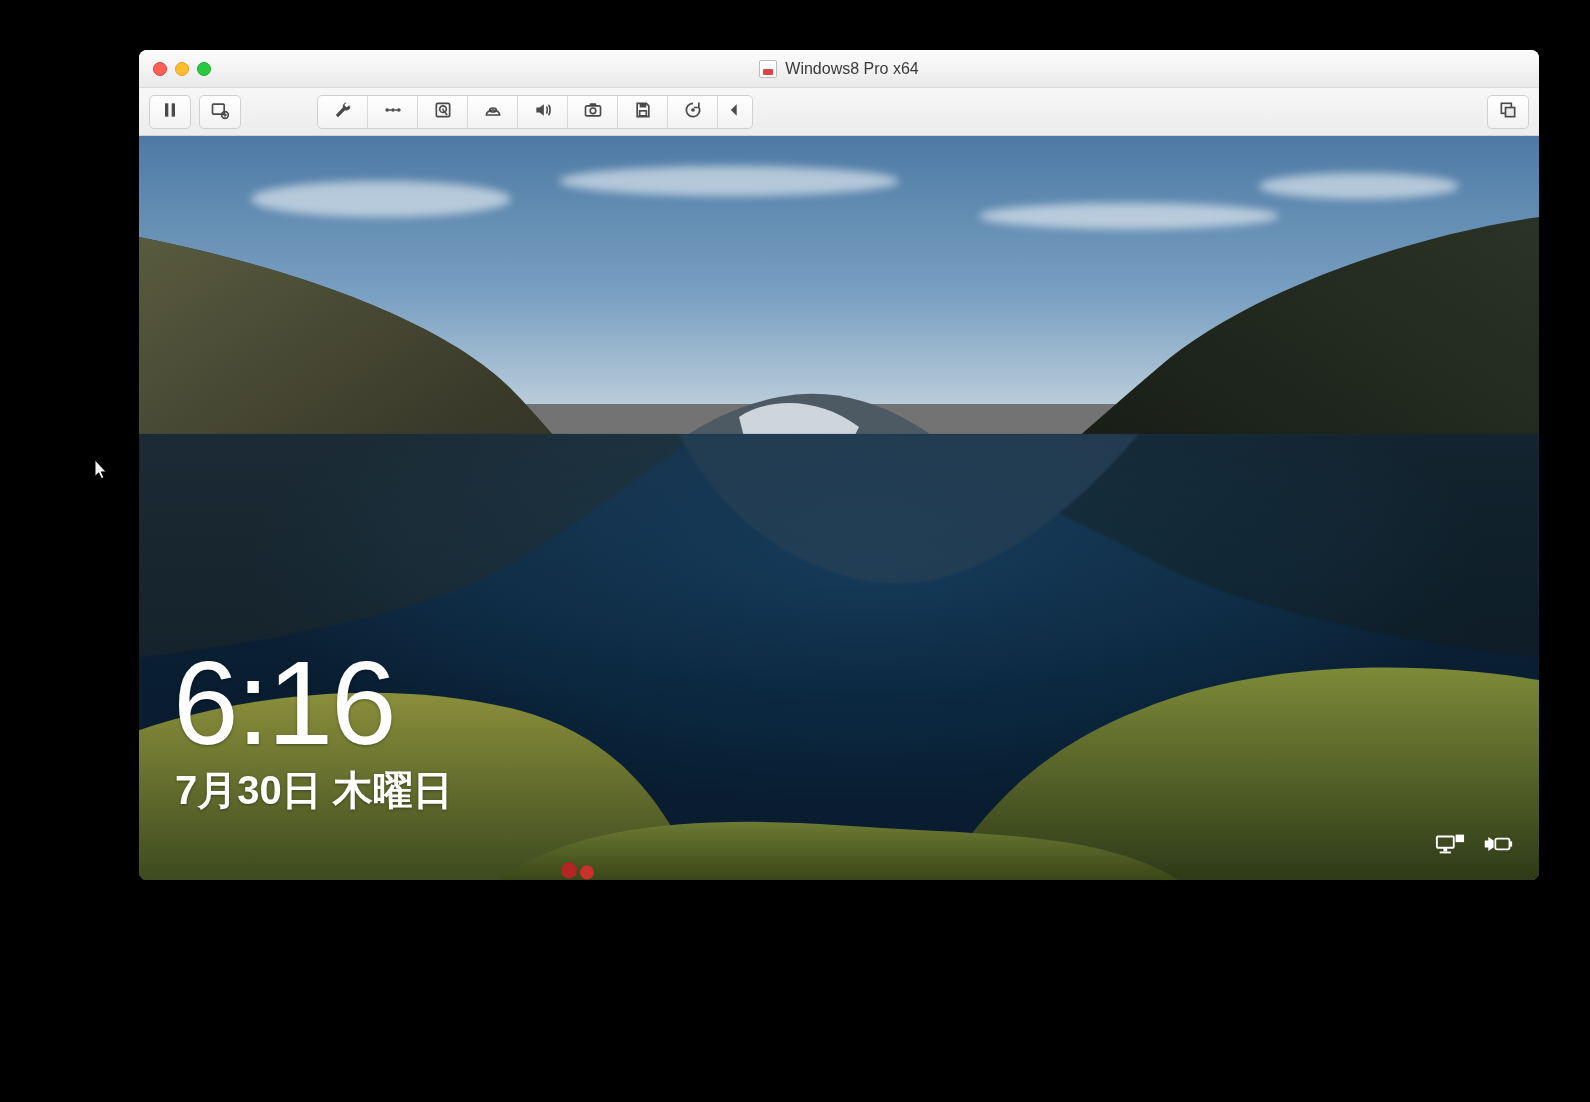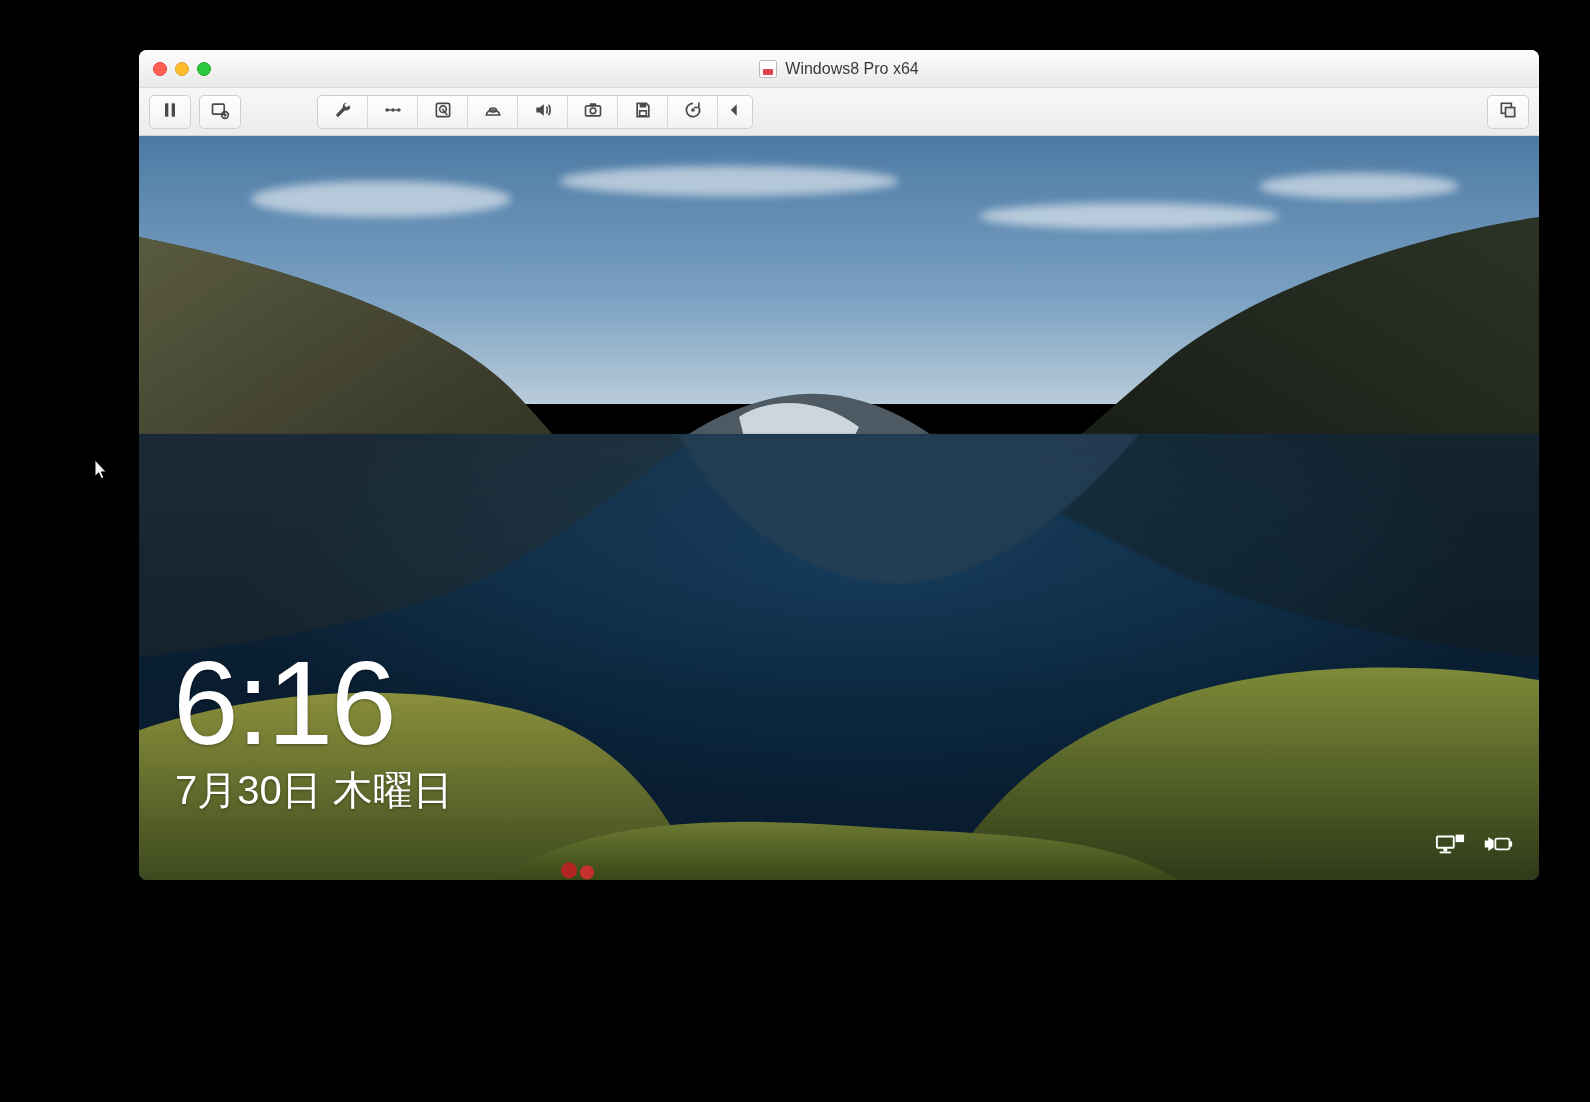--- a/index.html
+++ b/index.html
@@ -102,21 +102,21 @@
   }
   .tool-cell:last-child { border-right: none; }
   .toolbar-spacer { flex: 1; }
 
   
   .vm-content {
     position: relative;
     width: 100%;
     height: calc(100% - 38px - 48px);
     overflow: hidden;
-    background: #000000;
+    background: #737373;
   }
   .sky {
     position:absolute; left:0; right:0; top:0; height:36%;
     background: linear-gradient(180deg,#4d7aa4 0%,#7aa0c2 60%,#b9ccda 100%);
   }
   .cloud {
     position:absolute; background:rgba(255,255,255,0.55);
     border-radius:50%;
     filter: blur(4px);
   }
@@ -160,21 +160,21 @@
     text-shadow: 0 1px 3px rgba(0,0,0,0.4);
     cursor: pointer;
   }
   .lock-time {
     position:absolute; left:34px; bottom:118px;
     font-size:118px; font-weight:200; letter-spacing:-2px;
     line-height:1;
   }
   .lock-date {
     position:absolute; left:36px; bottom:62px;
-    font-size:40px; font-weight:400;
+    font-size:40px; font-weight:700;
   }
 
   .lock-tray {
     position:absolute; right:26px; bottom:20px;
     display:flex; gap:18px; align-items:center;
   }
   .lock-tray svg { width:30px; height:24px; fill:#fff; }
 
   
   .host-cursor {

